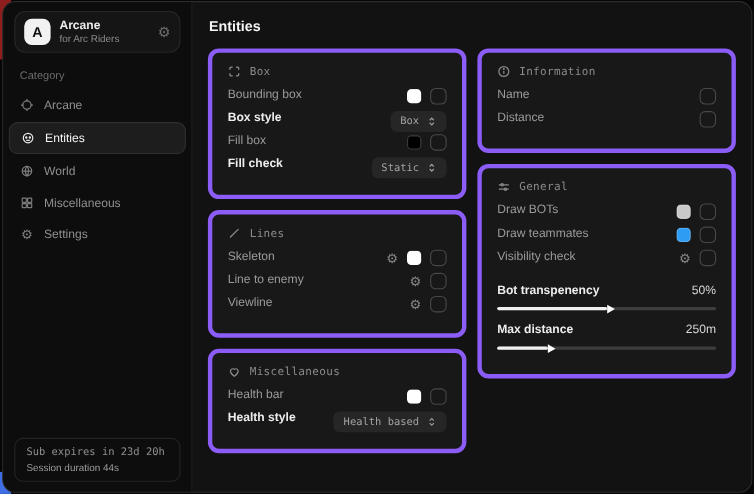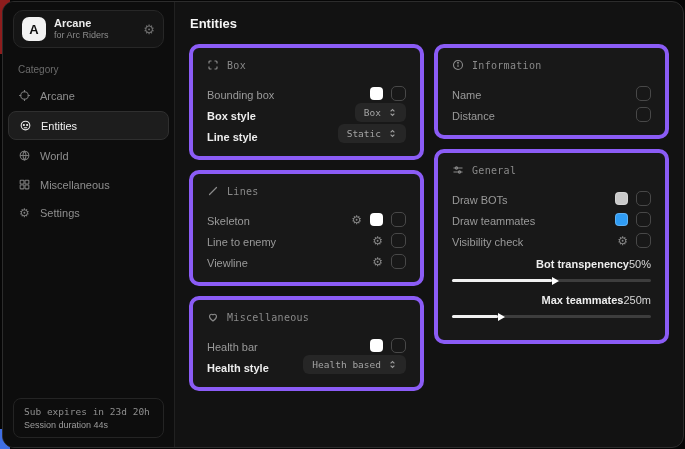--- a/index.html
+++ b/index.html
@@ -40,34 +40,34 @@
   .main { flex:1; padding:12px 14px; overflow:hidden; }
   .page-title { font-size:13px; font-weight:bold; color:#f5f5f5; margin:2px 0 13px 1px; }
   .cols { display:flex; gap:10px; align-items:flex-start; }
   .col { flex:1; min-width:0; }
 
   .card { background:#181818; border:4px solid #8b5cf6; border-radius:10px; padding:11px 14px 13px; margin-bottom:10px; }
   .card-head { display:flex; align-items:center; gap:8px; margin-bottom:9px;
                font-family:"DejaVu Sans Mono", monospace; font-size:10px; color:#8a8a8a; letter-spacing:.3px; }
   .card-head svg { stroke:#8a8a8a; flex:0 0 auto; }
 
-  .row { display:flex; align-items:flex-end; justify-content:space-between; height:21px; }
+  .row { display:flex; align-items:flex-start; justify-content:space-between; height:21px; }
   .lbl { font-size:11px; color:#9a9a9a; }
   .lbl.bright { color:#ededed; font-weight:bold; }
   .ctrls { display:flex; align-items:center; gap:8px; }
   .swatch { width:13px; height:13px; border-radius:4px; border:1px solid rgba(255,255,255,.22); cursor:pointer; }
   .checkbox { width:15px; height:15px; border-radius:5px; border:1.5px solid #484848; background:transparent; cursor:pointer; }
   .mini-gear { font-size:12px; color:#848484; line-height:1; cursor:pointer; }
 
   .dropdown { display:flex; align-items:center; gap:7px; background:#262626; border:none; border-radius:6px;
               padding:4px 9px; cursor:pointer; font-family:"DejaVu Sans Mono", monospace; font-size:9.5px; color:#a3a3a3; }
   .dropdown svg { stroke:#9a9a9a; }
 
   .slider-group { margin-top:7px; }
-  .slider-head { display:flex; align-items:center; justify-content:flex-end; height:18px; }
+  .slider-head { display:flex; align-items:center; justify-content:space-between; height:18px; }
   .slider-value { font-size:11px; color:#d6d6d6; }
   .slider-track { position:relative; height:3px; background:#3d3d3d; border-radius:2px; margin:6px 0 9px; cursor:pointer; }
   .slider-fill { position:absolute; left:0; top:0; height:3px; background:#f0f0f0; border-radius:2px; }
   .slider-thumb { position:absolute; top:50%; width:0; height:0; transform:translateY(-50%);
                   border-top:4px solid transparent; border-bottom:4px solid transparent; border-left:7px solid #ffffff; }
 </style>
 </head>
 <body>
 
 <div class="stage">
@@ -165,21 +165,28 @@
               <span class="lbl bright">Box style</span>
               <button class="dropdown">
                 <span>Box</span>
                 <svg width="9" height="9" viewBox="0 0 24 24" fill="none" stroke-width="3">
                     <path d="M7 9l5-5 5 5"></path>
                     <path d="M7 15l5 5 5-5"></path>
                   </svg>
               </button>
             </div>
             <div class="row">
-              <span class="lbl bright">Line style</span>
+              <span class="lbl">Fill box</span>
+              <span class="ctrls">
+                <span class="swatch" style="background: rgb(0, 0, 0);"></span>
+                <span class="checkbox"></span>
+              </span>
+            </div>
+            <div class="row">
+              <span class="lbl bright">Fill check</span>
               <button class="dropdown">
                 <span>Static</span>
                 <svg width="9" height="9" viewBox="0 0 24 24" fill="none" stroke-width="3">
                     <path d="M7 9l5-5 5 5"></path>
                     <path d="M7 15l5 5 5-5"></path>
                   </svg>
               </button>
             </div>
           </div>
 
@@ -304,21 +311,21 @@
                 <span class="slider-value">50%</span>
               </div>
               <div class="slider-track">
                 <div class="slider-fill" style="width: 50%;"></div>
                 <div class="slider-thumb" style="left: 50%;"></div>
               </div>
             </div>
 
             <div class="slider-group">
               <div class="slider-head">
-                <span class="lbl bright">Max teammates</span>
+                <span class="lbl bright">Max distance</span>
                 <span class="slider-value">250m</span>
               </div>
               <div class="slider-track">
                 <div class="slider-fill" style="width: 23%;"></div>
                 <div class="slider-thumb" style="left: 23%;"></div>
               </div>
             </div>
           </div>
         </div>
       </div>

